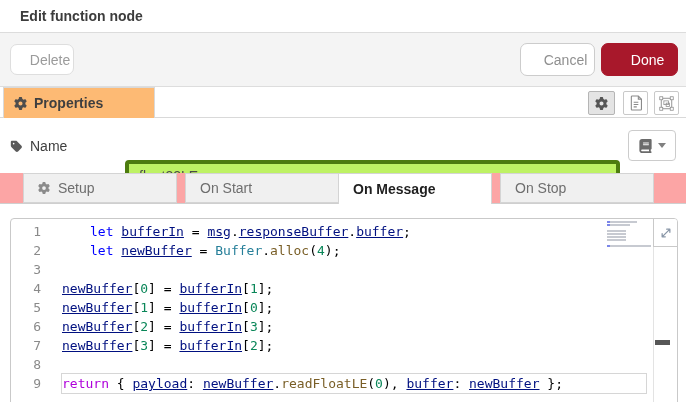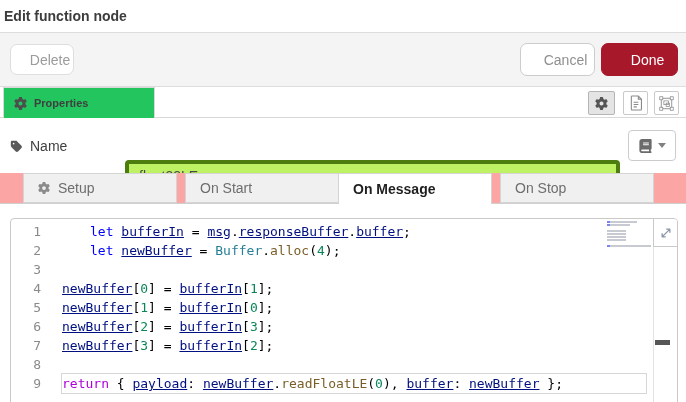--- a/index.html
+++ b/index.html
@@ -2,41 +2,41 @@
 <html style="--accent: #A8182B; --c-kw: #0000ff; --c-kwf: #af00db; --c-var: #001080; --c-cls: #267f99; --c-fn: #795e26; --c-num: #098658; --c-pl: #000000;"><head>
 <meta charset="utf-8">
 <style>
   * { margin:0; padding:0; box-sizing:border-box; }
   html,body { width:686px; height:402px; overflow:hidden; background:#fff; }
   .stage { position:relative; width:686px; height:402px; overflow:hidden; background:#fff;
            font-family:"Liberation Sans", sans-serif; }
 
   
   .title-bar { position:absolute; top:0; left:0; width:686px; height:33px; background:#fff;
-               border-bottom:1px solid #dcdcdc; display:flex; align-items:center; padding-left:4px;
+               border-bottom:1px solid #dcdcdc; display:flex; align-items:center; padding-left:20px;
                font-size:14px; font-weight:bold; color:#3c3c3c; }
 
   
   .toolbar { position:absolute; top:33px; left:0; width:686px; height:54px; background:#f4f4f4;
              border-bottom:1px solid #dddddd; }
   .btn { display:flex; align-items:center; justify-content:center; font-size:14px;
          border-radius:7px; cursor:pointer; font-family:"Liberation Sans", sans-serif;padding-left:16px; }
   .delete-btn { position:absolute; left:10px; top:11px; width:64px; height:31px;
                 background:#fff; border:1px solid #dedede; color:#9b9b9b; }
   .cancel-btn { position:absolute; right:91px; top:10px; width:75px; height:33px;
                 background:#fff; border:1px solid #cccccc; color:#8f8f8f; }
   .done-btn   { position:absolute; right:8px; top:10px; width:77px; height:33px;
                 background:var(--accent,#A8182B); border:1px solid var(--accent,#A8182B); color:#fff; }
 
   
   .props-row { position:absolute; top:87px; left:0; width:686px; height:31px;
                border-bottom:1px solid #d9d9d9; background:#fff; }
-  .props-tab { position:absolute; left:3px; top:0; width:152px; height:31px; background:#22c55e;
+  .props-tab { position:absolute; left:3px; top:0; width:152px; height:31px; background:#fdba74;
                border:1px solid #d9d9d9; border-bottom:none; display:flex; align-items:center;
-               gap:7px; padding-left:10px; font-size:11px; font-weight:bold; color:#3f3f3f; z-index:2; }
+               gap:7px; padding-left:10px; font-size:14px; font-weight:bold; color:#3f3f3f; z-index:2; }
   .icon-btn { position:absolute; top:4px; height:24px; background:#fff; border:1px solid #c9c9c9;
               border-radius:2px; display:flex; align-items:center; justify-content:center; cursor:pointer; }
   .icon-btn.sel { background:#e4e4e4; border-color:#b5b5b5; }
   .ib-gear { left:588px; width:27px; }
   .ib-doc  { left:623px; width:25px; }
   .ib-app  { left:654px; width:25px; }
 
   
   .name-row { position:absolute; top:118px; left:0; width:686px; height:55px; background:#fff; }
   .name-label { position:absolute; left:10px; top:20px; display:flex; align-items:center; gap:7px;

